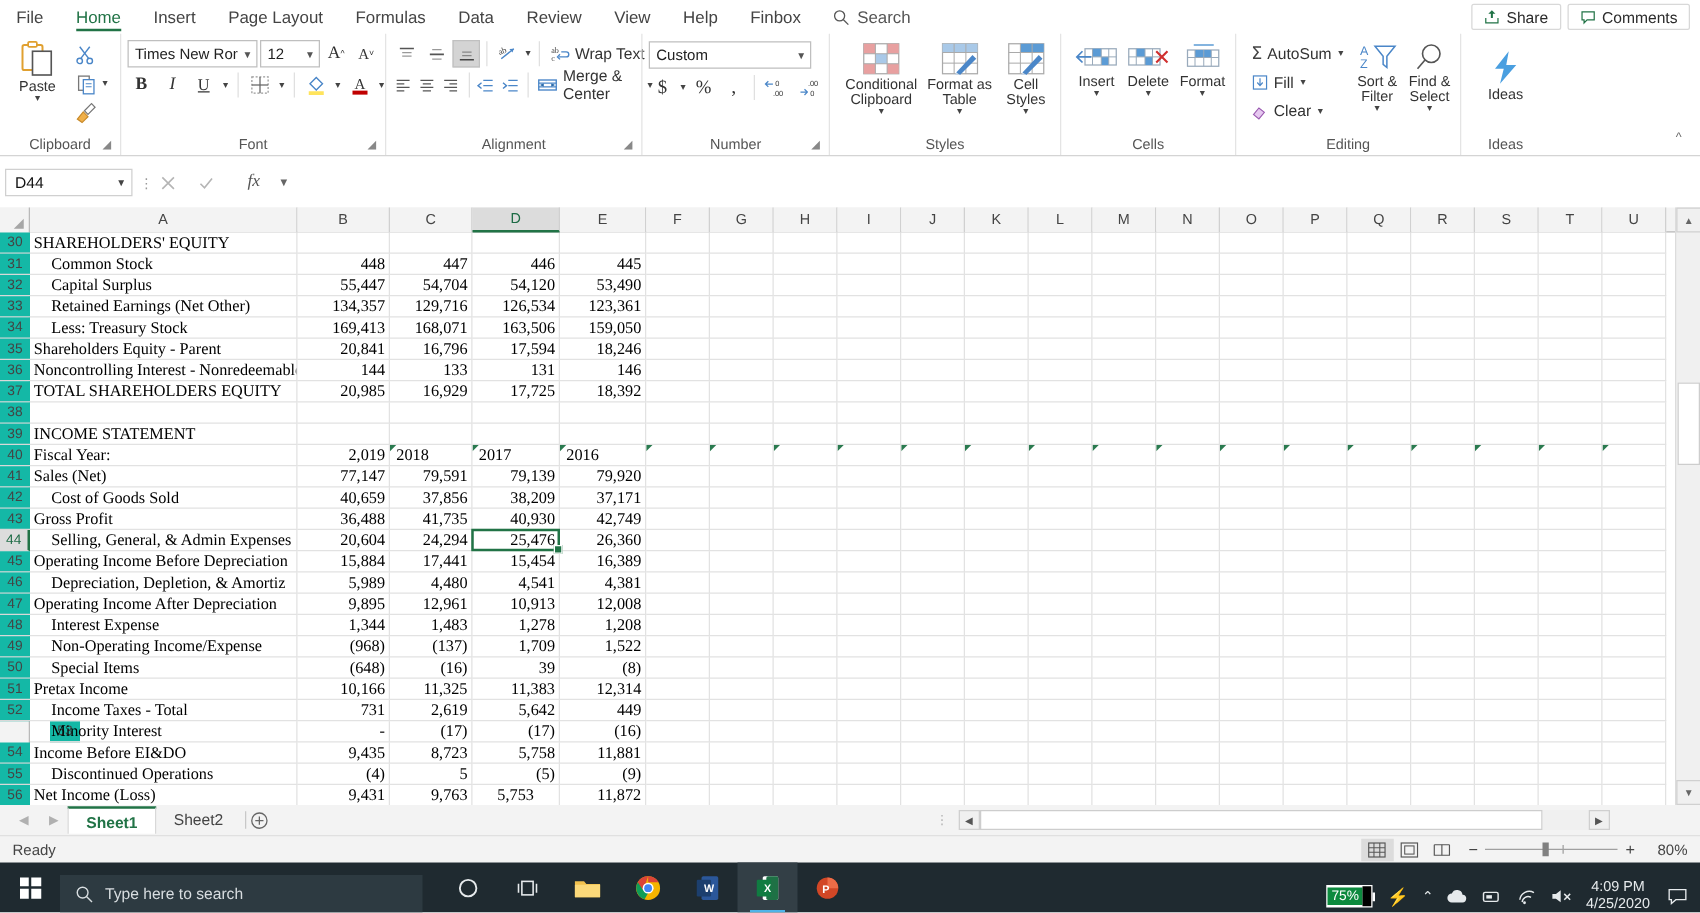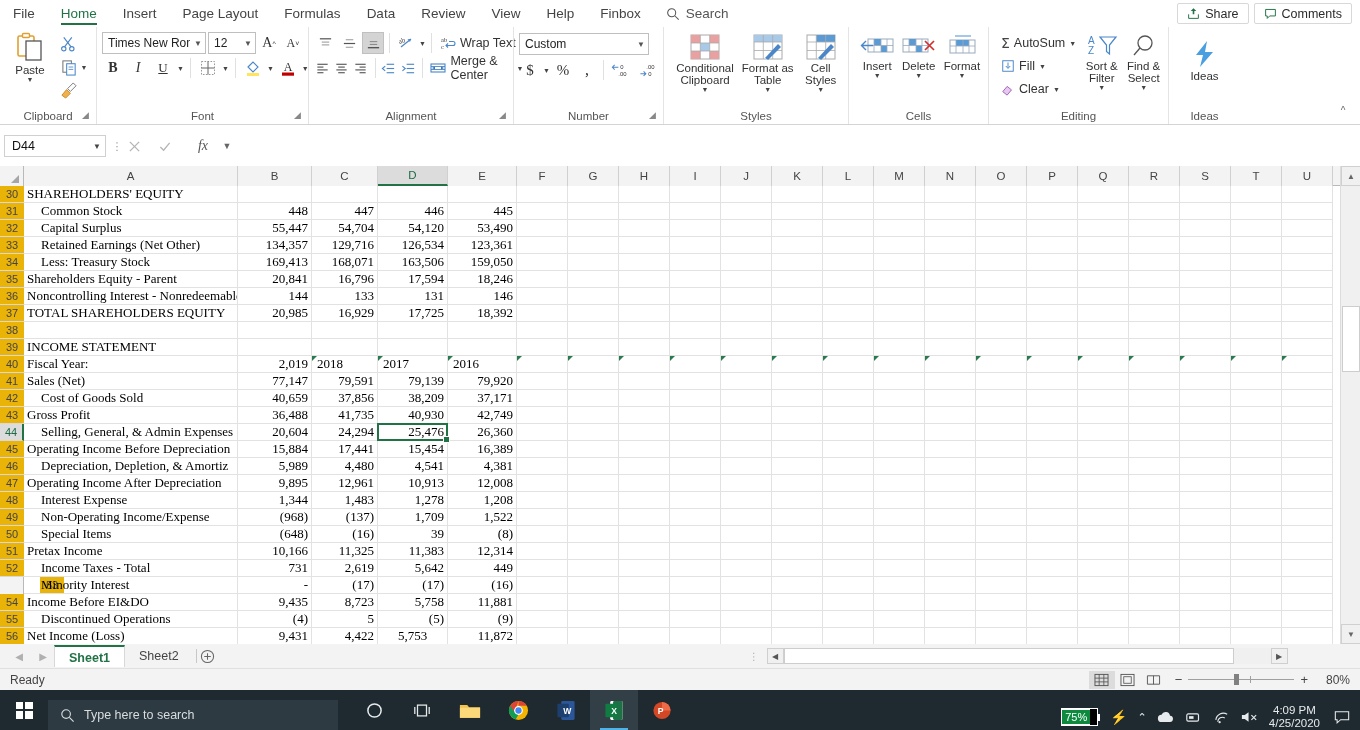--- a/index.html
+++ b/index.html
@@ -128,21 +128,21 @@
     position: absolute; top: 0; height: 20px; line-height: 20px;
     text-align: center; font-size: 11.5px; color: #444;
     border-right: 1px solid #d0d0d0; background: #f3f3f3;
   }
   .ch.sel { background: #dcdcdc; color: #1d6b45; border-bottom: 2px solid #217346; height: 20px; line-height: 19px; }
 
   .rowheads { position: absolute; left: 0; top: 20px; width: 24px; height: 458px; background: #f3f3f3; border-right: 1px solid #b9b9b9; }
   .rh {
     position: absolute; left: 0; width: 24px; height: 17px; line-height: 17px;
     text-align: center; font-size: 11px; color: #444;
-    border-bottom: 1px solid #d8d8d8; background: #eab308;
+    border-bottom: 1px solid #d8d8d8; background: #14b8a6;
   }
   .rh.sel { background: #dcdcdc; color: #1d6b45; border-right: 2px solid #217346; width: 24px; }
 
   .cells { position: absolute; left: 24px; top: 20px; width: 1316px; height: 458px; overflow: hidden; }
   .cell {
     position: absolute; height: 17px; line-height: 16px;
     font-family: "Liberation Serif", serif; font-size: 13px; color: #000;
     border-right: 1px solid #e2e2e2; border-bottom: 1px solid #e2e2e2;
     padding: 0 3px; white-space: nowrap; overflow: hidden; background: transparent;
   }
@@ -1373,21 +1373,21 @@
           <div class="cell txt" style="left: 901px; top: 425px; width: 51px;"></div>
           <div class="cell txt" style="left: 952px; top: 425px; width: 51px;"></div>
           <div class="cell txt" style="left: 1003px; top: 425px; width: 51px;"></div>
           <div class="cell txt" style="left: 1054px; top: 425px; width: 51px;"></div>
           <div class="cell txt" style="left: 1105px; top: 425px; width: 51px;"></div>
           <div class="cell txt" style="left: 1156px; top: 425px; width: 51px;"></div>
           <div class="cell txt" style="left: 1207px; top: 425px; width: 51px;"></div>
           <div class="cell txt" style="left: 1258px; top: 425px; width: 51px;"></div>
           <div class="cell txt" style="left: 0px; top: 442px; width: 214px;">Net Income (Loss)</div>
           <div class="cell num" style="left: 214px; top: 442px; width: 74px;">9,431</div>
-          <div class="cell num" style="left: 288px; top: 442px; width: 66px;">4,422</div>
+          <div class="cell num" style="left: 288px; top: 442px; width: 66px;">9,763</div>
           <div class="cell num" style="left: 354px; top: 442px; width: 70px; text-align: center;">5,753</div>
           <div class="cell num" style="left: 424px; top: 442px; width: 69px;">11,872</div>
           <div class="cell txt" style="left: 493px; top: 442px; width: 51px;"></div>
           <div class="cell txt" style="left: 544px; top: 442px; width: 51px;"></div>
           <div class="cell txt" style="left: 595px; top: 442px; width: 51px;"></div>
           <div class="cell txt" style="left: 646px; top: 442px; width: 51px;"></div>
           <div class="cell txt" style="left: 697px; top: 442px; width: 51px;"></div>
           <div class="cell txt" style="left: 748px; top: 442px; width: 51px;"></div>
           <div class="cell txt" style="left: 799px; top: 442px; width: 51px;"></div>
           <div class="cell txt" style="left: 850px; top: 442px; width: 51px;"></div>

